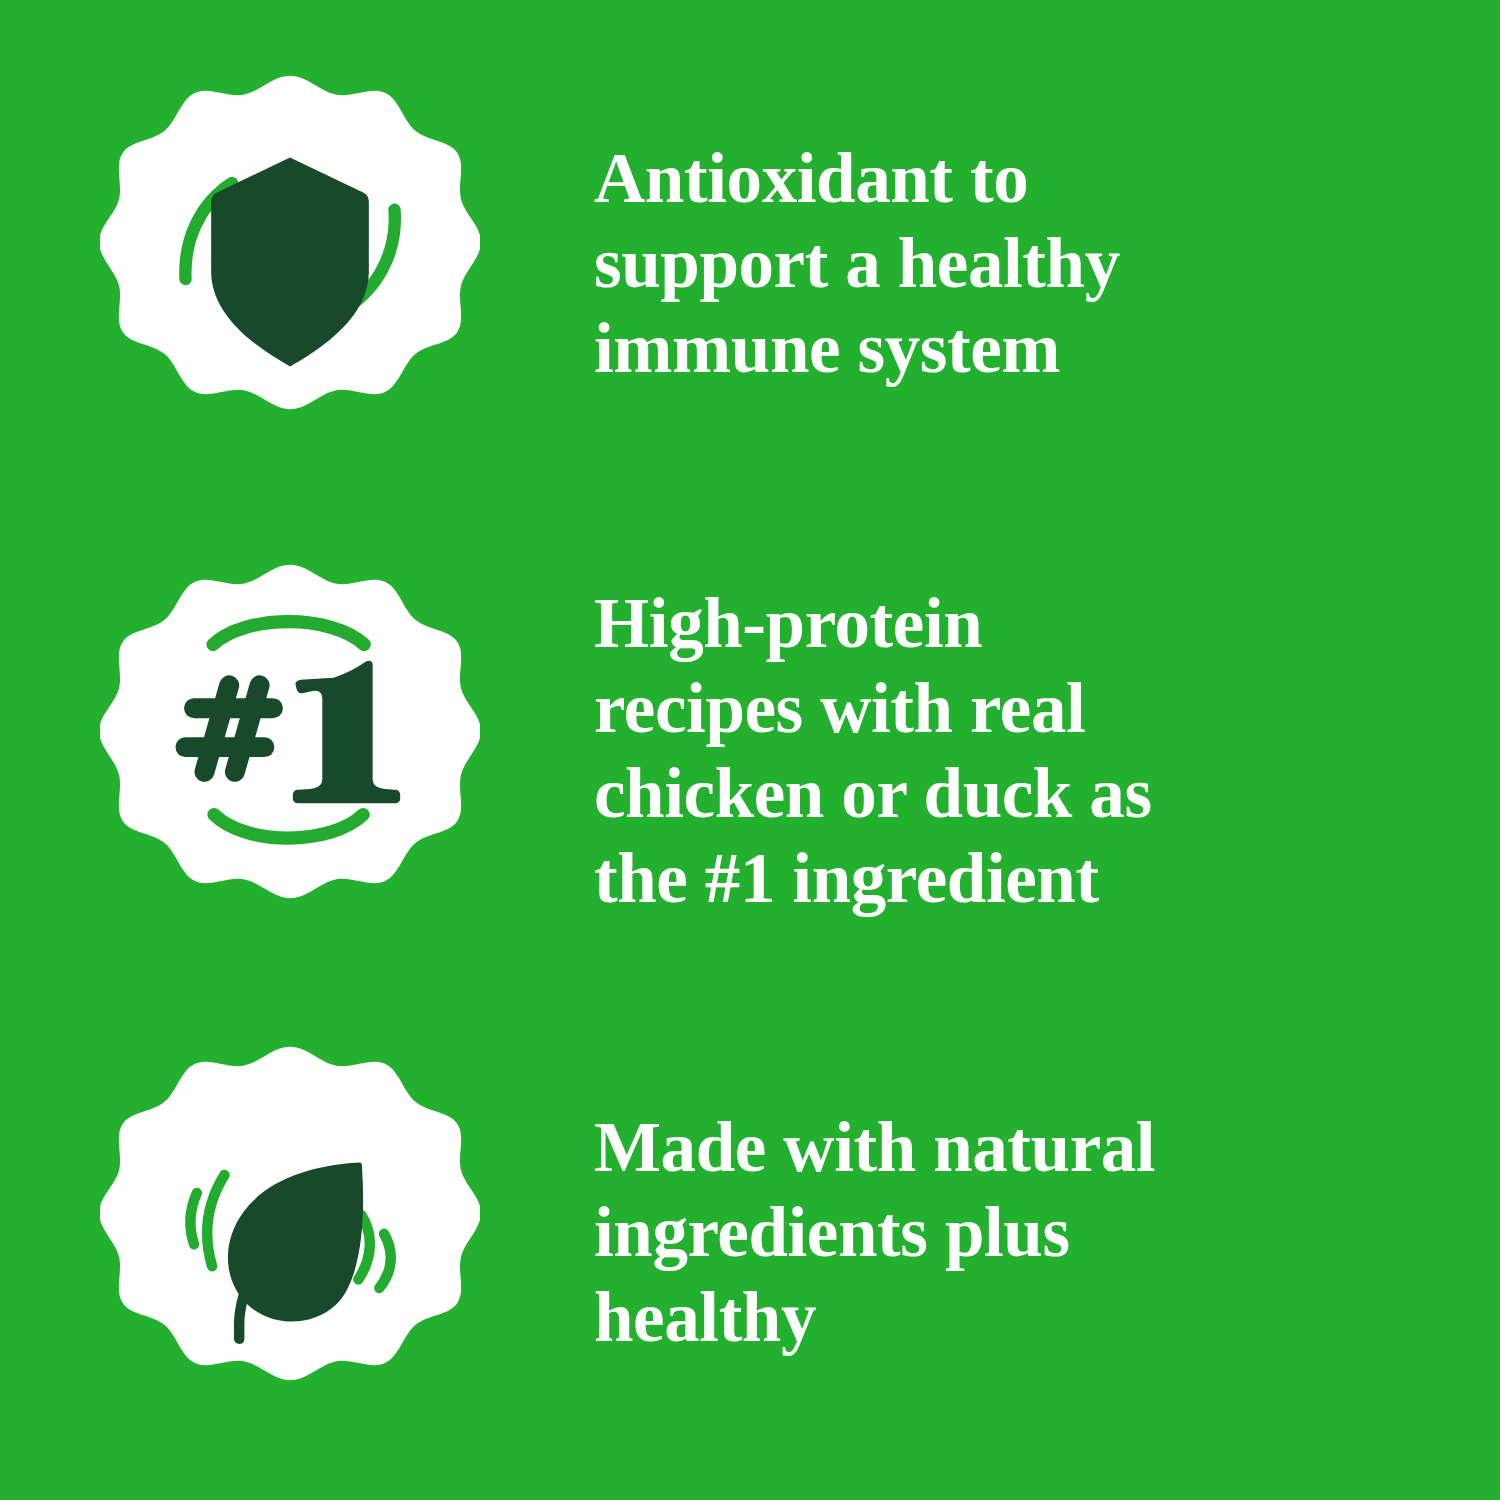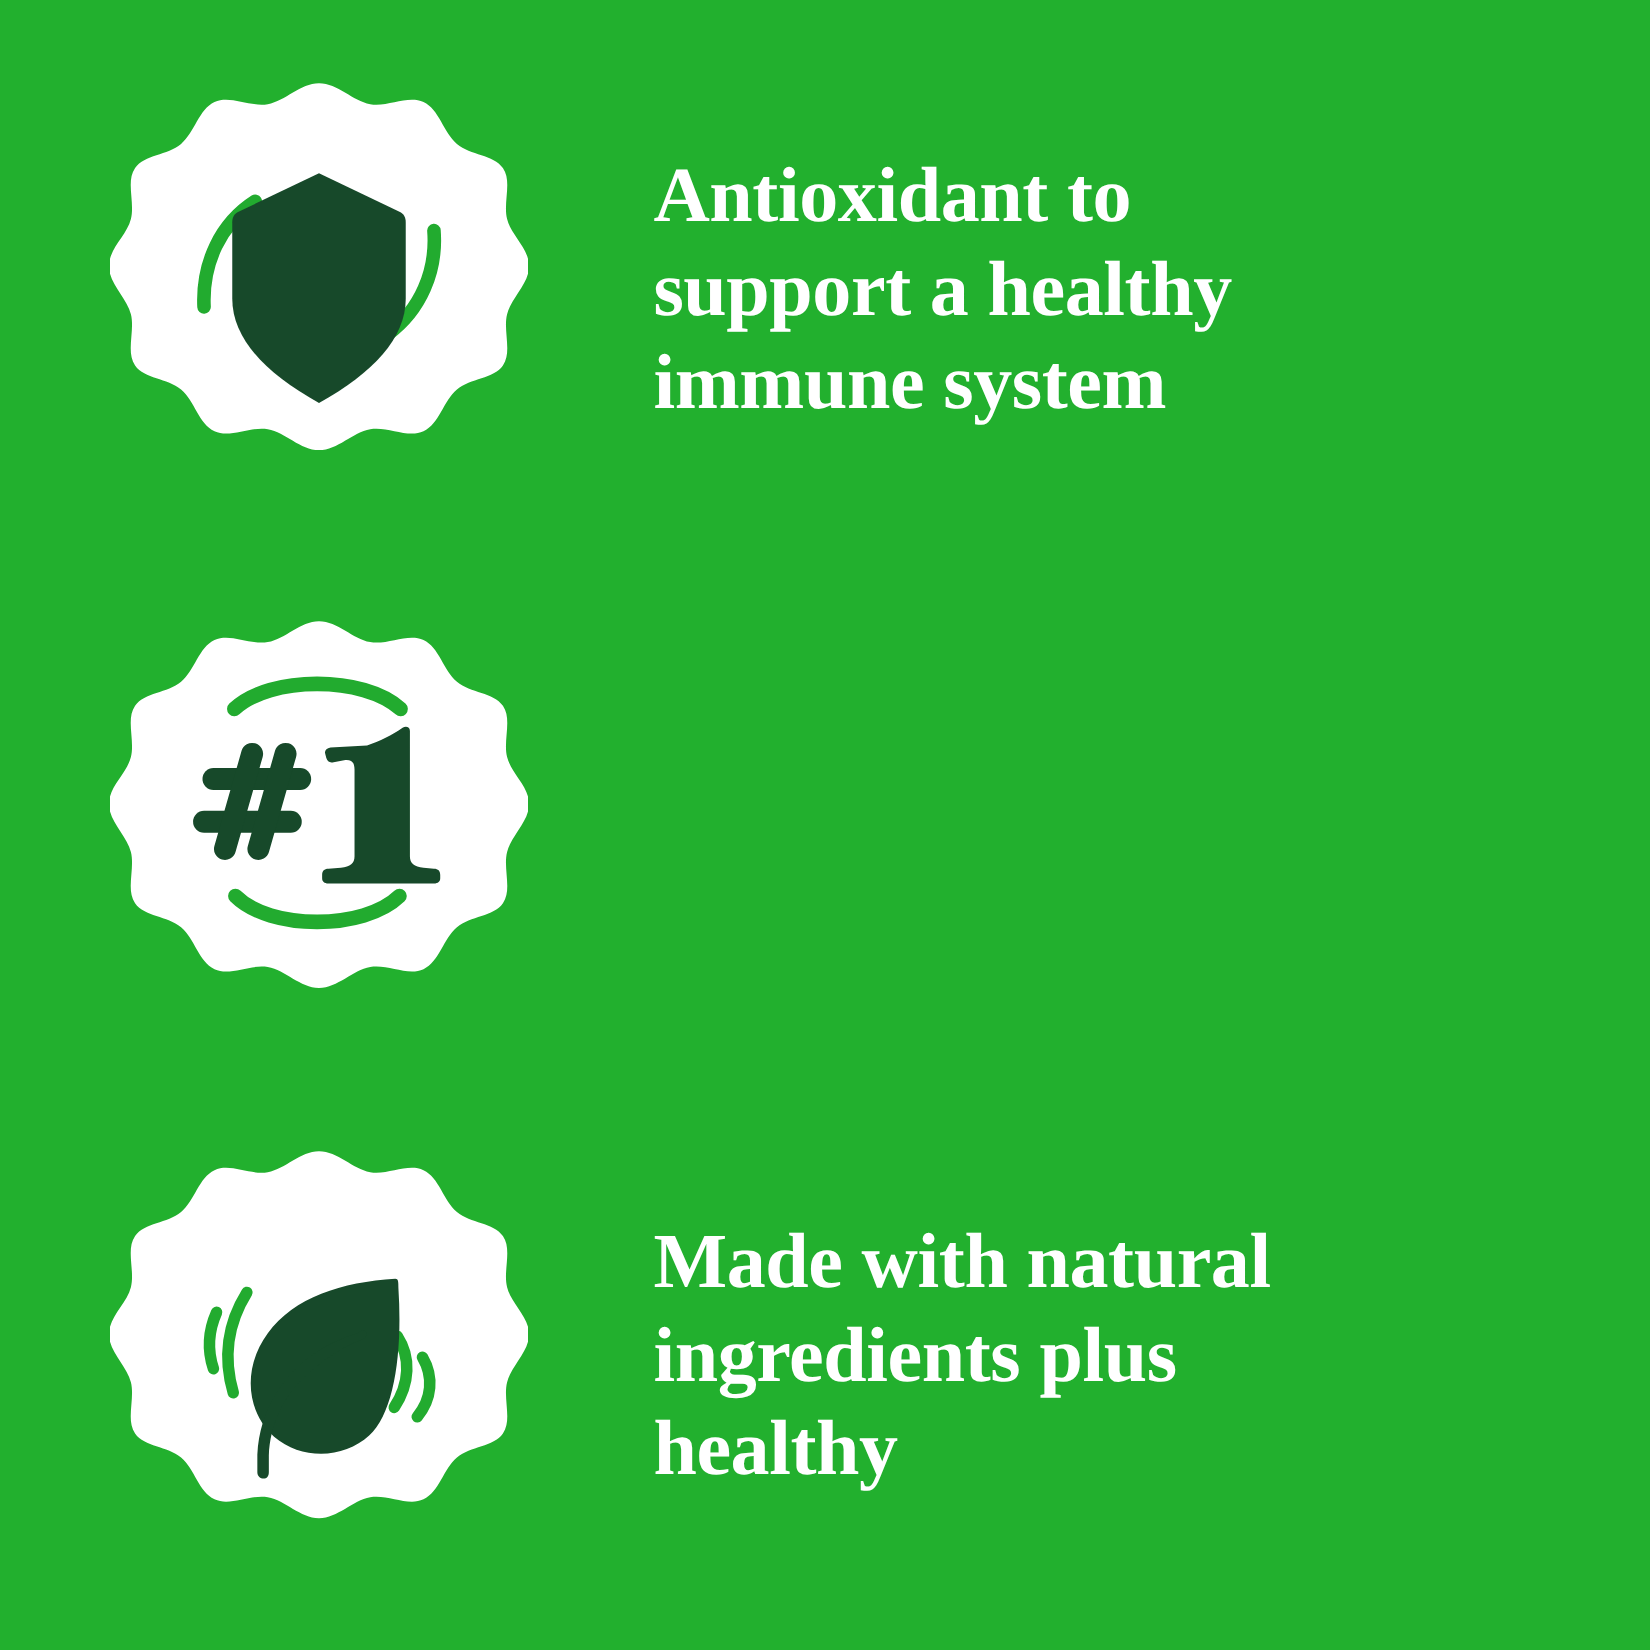--- a/index.html
+++ b/index.html
@@ -146,20 +146,24 @@
                  L 221 242
                  C 230 241 234 238 234 231
                  L 234 148
                  C 234 141 231 138 224 139
                  L 214 141
                  C 210 142 208 140 207 137
                  L 206 133
                  C 205 130 207 128 211 127 Z" fill="#17492a"></path>
       </svg>
     </div>
+    <div class="benefit-text">High-protein
+recipes with real
+chicken or duck as
+the #1 ingredient</div>
   </div>
 
   <div class="benefit-row row-3">
     <div class="badge-wrap tall">
       <svg class="badge-svg" viewBox="0 0 400 400">
         <use href="#sealPath" fill="#ffffff"></use>
 
         <g fill="none" stroke="#22ab2f" stroke-width="11" stroke-linecap="round">
           <path d="M102 160 C 94 178 93 196 99 214"></path>
           <path d="M131 141 C 113 170 108 203 118 237"></path>

